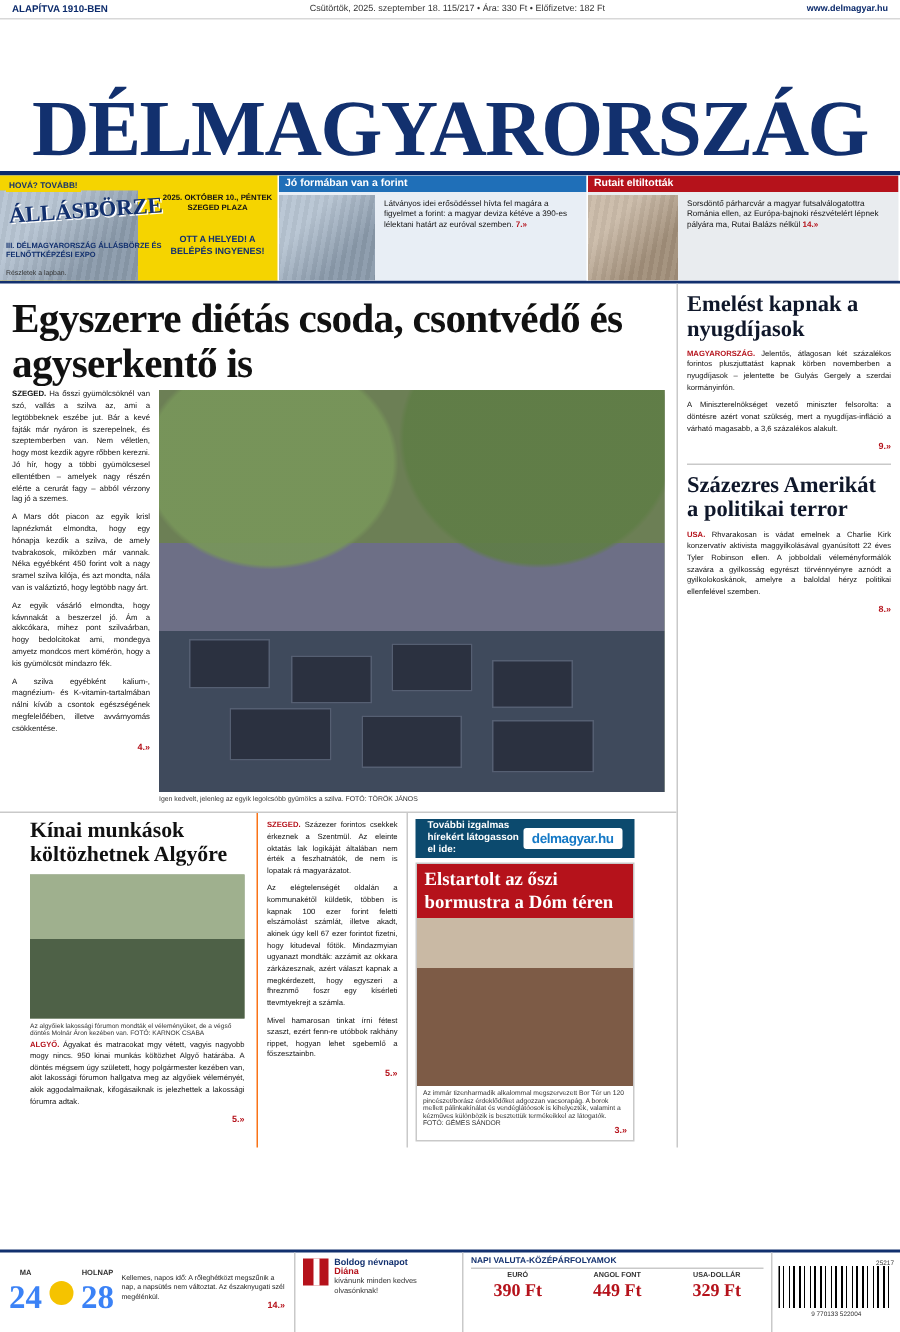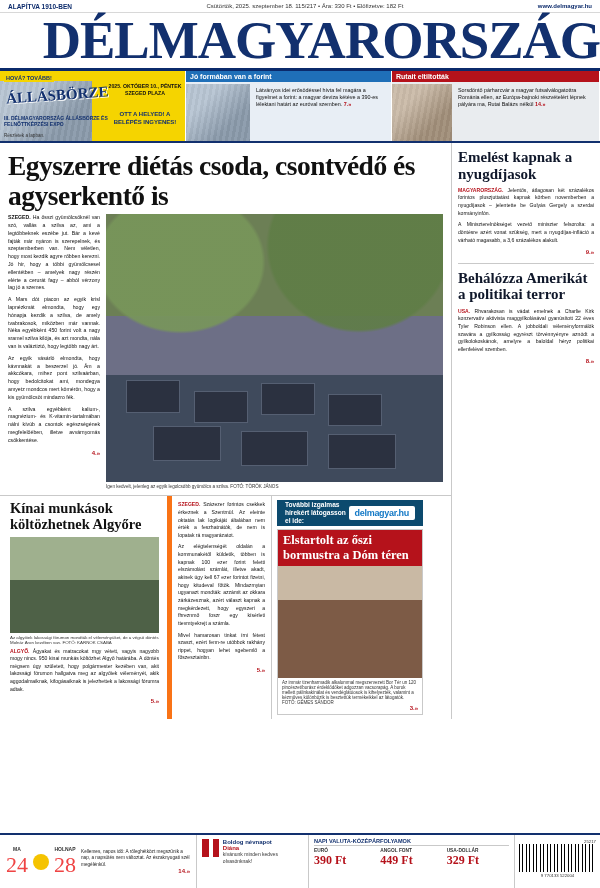--- a/index.html
+++ b/index.html
@@ -21,23 +21,24 @@
     display:flex; align-items:center; justify-content:space-between;
     height: 13px; padding: 0 8px;
     font-size: 6.5px; font-weight:bold; color:#0b2a6b;
     border-bottom: 1px solid #d8d8d8;
   }
   .topstrip .mid { font-weight: normal; color:#333; font-size:6px; }
   .topstrip .right { color:#0b2a6b; font-size:6px; }
 
   
   .masthead {
-    text-align:right;
+    text-align:center;
     padding: 2px 0 2px 0;
     border-bottom: 3px solid #0b2a6b;
+    margin-top: 46px;
   }
   .masthead .title {
     font-family: "Liberation Serif", serif;
     font-weight: bold;
     font-size: 53px;
     letter-spacing: -1px;
     color: #12306e;
     line-height: 0.97;
     white-space: nowrap;
   }
@@ -135,21 +136,21 @@
       linear-gradient(180deg, #6c7f55 0 38%, #6d6f86 38% 60%, #3f4a5c 60% 100%);
     position:relative; overflow:hidden;
   }
   .lead-photo .crate {
     position:absolute; background:#2b3140; border:1px solid #555f72;
   }
   .photo-caption { font-size:4.6px; color:#333; padding:2px 0 4px 0; }
 
   
   .secrow { display:flex; border-top:1px solid #c9c9c9; }
-  .sec-left { width: 172px; padding:5px 8px 4px 10px; border-right:5px solid #f97316; }
+  .sec-left { width: 172px; padding:5px 8px 4px 20px; border-right:1px solid #f97316; }
   .sec-mid { width: 100px; padding:5px 6px 4px 6px; border-right:1px solid #c9c9c9;}
   .sec-right { width: 156px; padding:4px 5px 4px 5px; }
 
   .sec-head {
     font-family:"Liberation Serif", serif; font-weight:bold;
     font-size: 14.5px; line-height:1.08; color:#111; margin-bottom:4px;
   }
   .sec-head.small { font-size:11.5px; }
   .sec-photo { width:100%; height:96px; background-color:#7d8e6f;
     background-image: linear-gradient(180deg,#9fb08e 0 45%, #4e6147 45% 100%); }
@@ -188,36 +189,36 @@
   .bm-photo { width:100%; height:112px; background-color:#9a6a52;
     background-image: linear-gradient(180deg,#c9b9a4 0 30%, #7d5b46 30% 100%); }
   .bm-cap { font-size:4.5px; color:#333; padding:2px 4px 3px 4px; }
 
   
   .bottombar {
     position:absolute; left:0; right:0; bottom:0; height:55px;
     border-top:2px solid #12306e; display:flex; background:#fff;
   }
   .bb-weather { width:196px; display:flex; align-items:center; padding:4px 6px; gap:5px; }
-  .bb-temp { font-family:"Liberation Serif", serif; font-weight:normal; font-size:22px; color:#ef4444; }
+  .bb-temp { font-family:"Liberation Serif", serif; font-weight:bold; font-size:22px; color:#3b82f6; }
   .bb-lbl { font-size:5px; color:#333; font-weight:bold; }
   .bb-txt { font-size:4.7px; line-height:1.35; color:#222; }
   .sun {
     width:16px;height:16px;border-radius:50%;
     background:#f5c300; display:inline-block;
   }
   .bb-name { width:112px; border-left:1px solid #c9c9c9; padding:4px 5px; }
   .bb-name .t { font-size:6px; font-weight:bold; color:#12306e; }
   .bb-name .s { font-size:5px; color:#333; line-height:1.3; }
   .gift { width:18px;height:18px;background:#b5121b;position:relative;display:inline-block;}
   .gift:after{content:"";position:absolute;left:7px;top:0;width:4px;height:18px;background:#fff;}
   .bb-rate { flex:1; border-left:1px solid #c9c9c9; padding:3px 5px; }
   .bb-rate .hd { font-size:5.6px; font-weight:bold; color:#12306e; border-bottom:1px solid #c9c9c9; padding-bottom:1px; margin-bottom:2px;}
   .rates { display:flex; gap:4px; }
-  .rate { flex:1; }
+  .rate { flex:1; text-align:center; }
   .rate .n { font-size:4.8px; color:#333; font-weight:bold; }
   .rate .v { font-family:"Liberation Serif", serif; font-weight:bold; font-size:12px; color:#b5121b; }
   .bb-barcode { width:86px; border-left:1px solid #c9c9c9; padding:4px; text-align:center; }
   .barcode {
     height:28px; width:100%;
     background-image: repeating-linear-gradient(90deg,#000 0 1px, #fff 1px 3px, #000 3px 4px, #fff 4px 7px);
   }
   .bc-num { font-size:4.3px; color:#333; margin-top:1px; }
   .bc-top { font-size:4.3px; color:#333; text-align:right; }
 </style>
@@ -340,21 +341,21 @@
       <div class="rc-head">Emelést kapnak a nyugdíjasok</div>
       <div class="rc-body">
         <p><span class="kicker">MAGYARORSZÁG.</span>
            <span>Jelentős, átlagosan két százalékos forintos pluszjuttatást kapnak körben novemberben a nyugdíjasok – jelentette be Gulyás Gergely a szerdai kormányinfón.</span></p>
         <p>A Miniszterelnökséget vezető miniszter felsorolta: a döntésre azért vonat szükség, mert a nyugdíjas-infláció a várható magasabb, a 3,6 százalékos alakult.</p>
         <span class="jump">9.»</span>
       </div>
 
       <div class="rc-rule"></div>
 
-      <div class="rc-head">Behálózza Amerikát a politikai terror</div>
+      <div class="rc-head">Százezres Amerikát a politikai terror</div>
       <div class="rc-body">
         <p><span class="kicker">USA.</span>
            <span>Rhvarakosan is vádat emelnek a Charlie Kirk konzervatív aktivista maggyilkolásával gyanúsított 22 éves Tyler Robinson ellen. A jobboldali véleményformálók szavára a gyilkosság egyrészt törvénnyényre aznódt a gyilkolokoskánok, amelyre a baloldal héryz politikai ellenfelével szemben.</span></p>
         <span class="jump">8.»</span>
       </div>
     </div>
 
   </div>
 
   <div class="bottombar">

